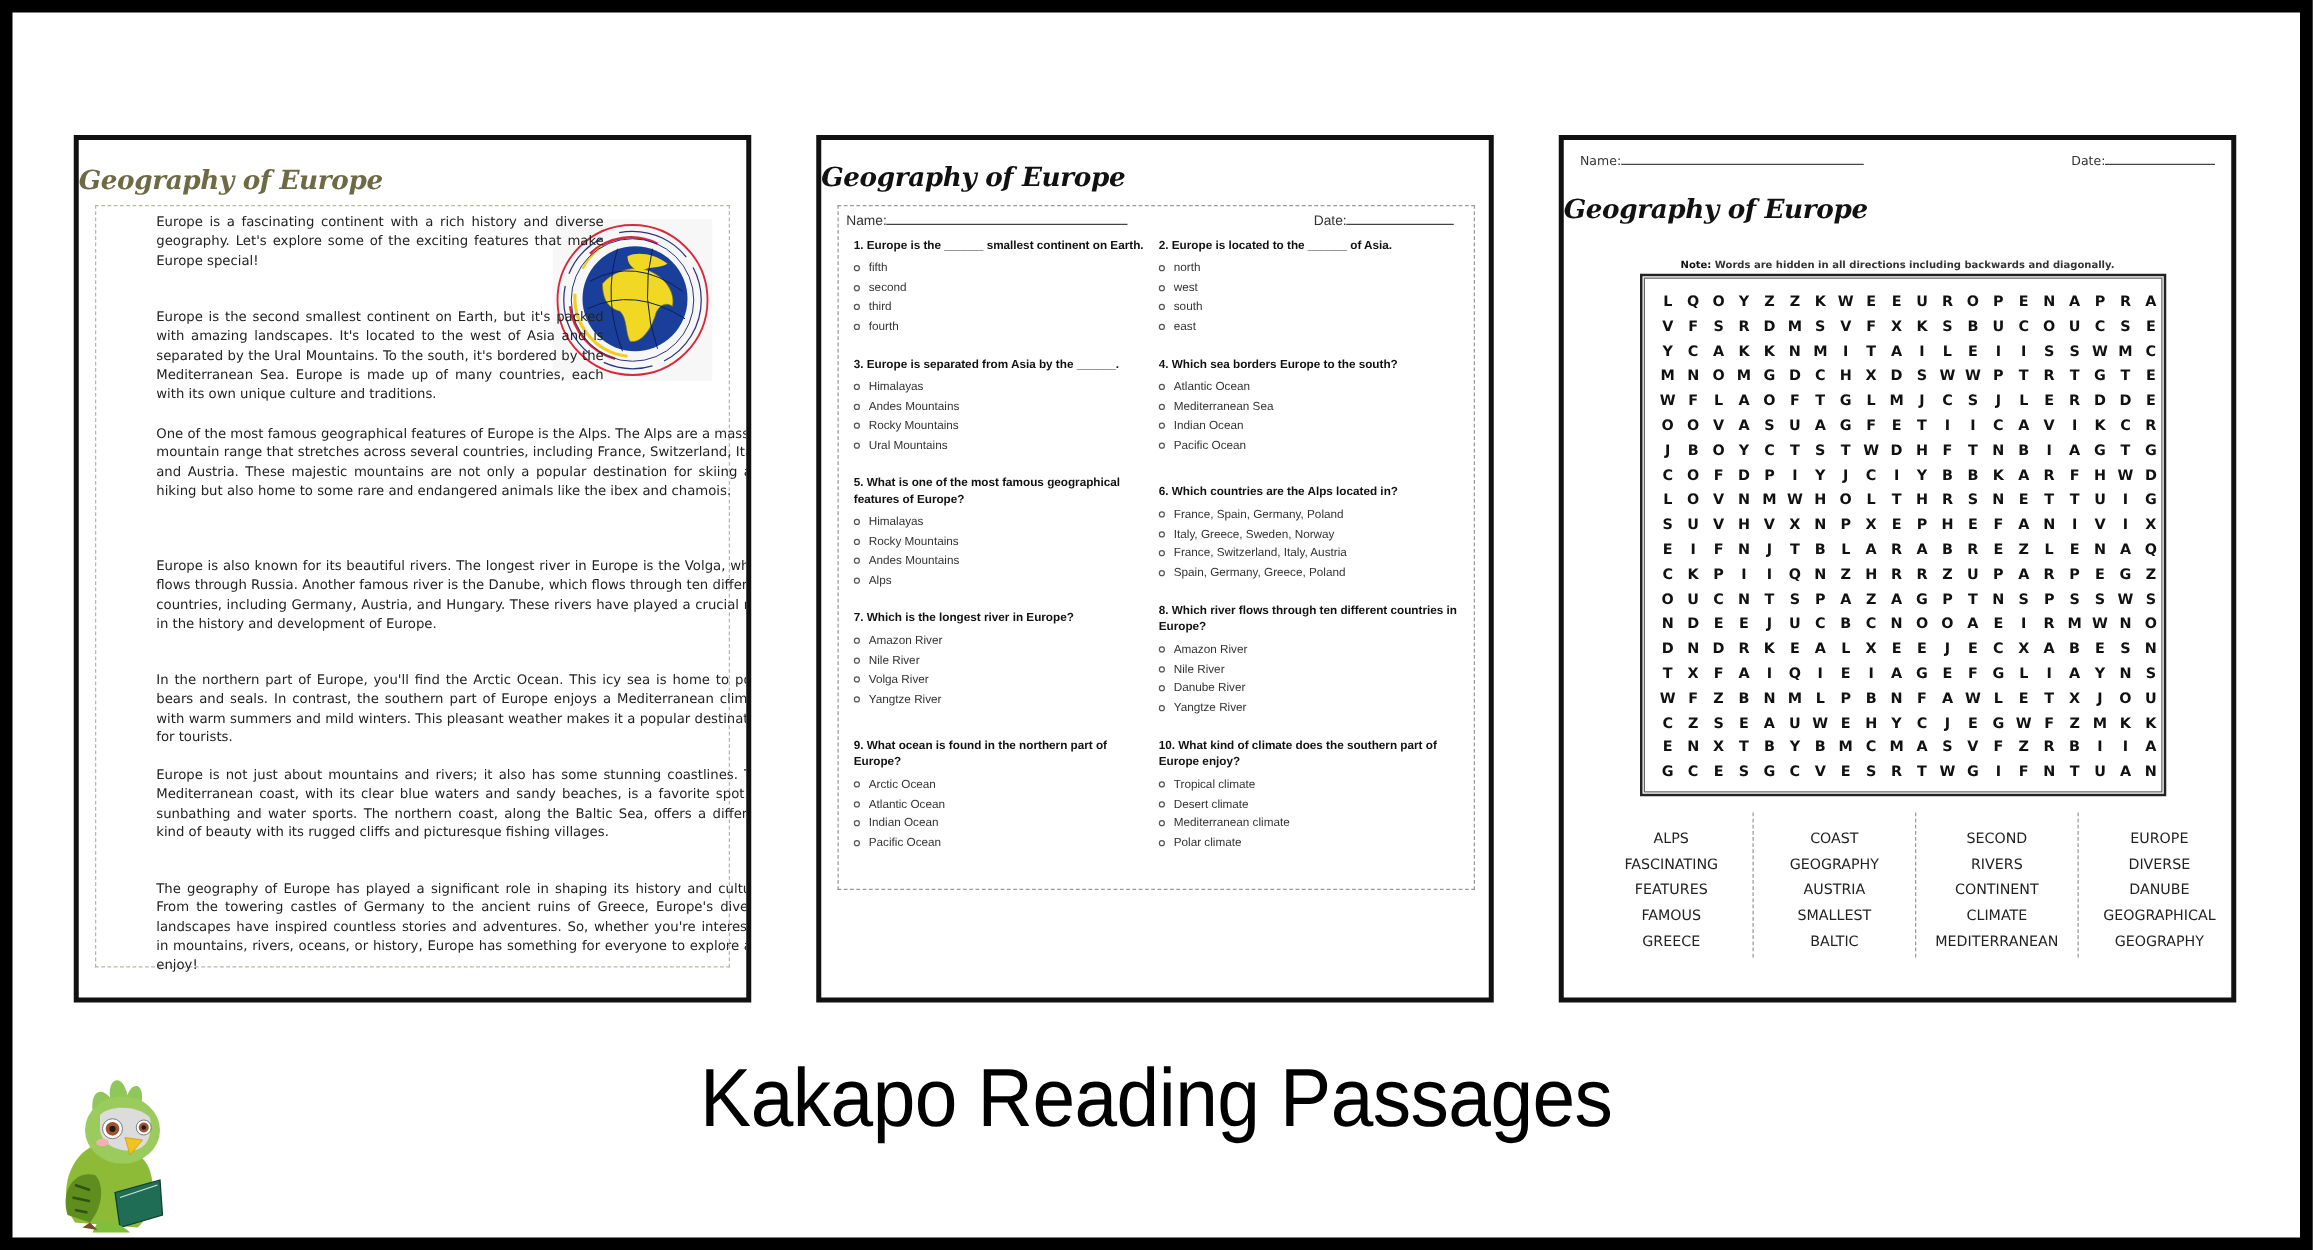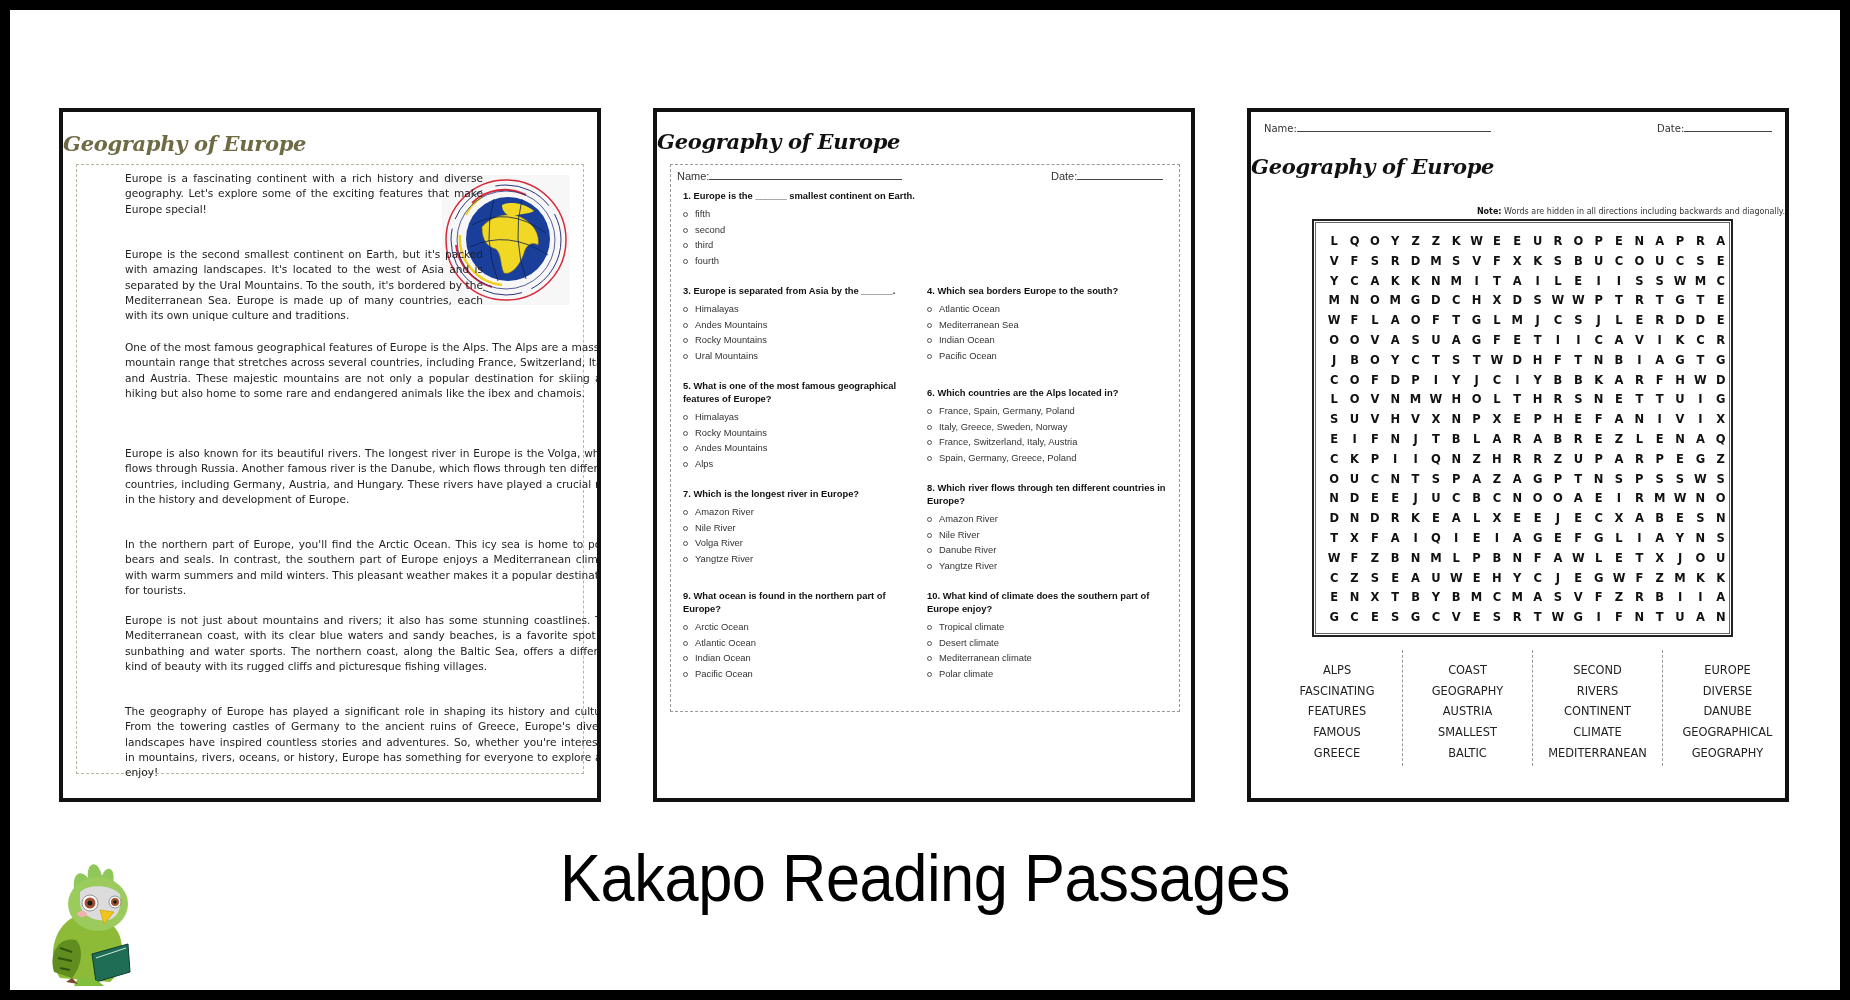--- a/index.html
+++ b/index.html
@@ -24,21 +24,21 @@
   .p2 .box { position: absolute; left: 13px; top: 52px; width: 510px; height: 548px; border: 1px dashed #999; }
   .namerow { position: absolute; font-family: "Liberation Sans", sans-serif; font-size: 11px; color: #333; }
   .namerow .line { display: inline-block; border-bottom: 1px solid #444; vertical-align: baseline; height: 10px; }
   .q { position: absolute; width: 240px; font-family: "Liberation Sans", sans-serif; font-size: 9.4px; line-height: 13px; }
   .q .qt { font-weight: bold; color: #111; }
   .q ul { list-style: none; margin-top: 4px; }
   .q li { height: 15.6px; line-height: 15.6px; color: #333; padding-left: 12px; position: relative; }
   .q li::before { content: ""; position: absolute; left: 0; top: 6px; width: 3px; height: 3px; border: 1px solid #555; border-radius: 50%; }
 
   
-  .p3 .note { position: absolute; left: 0; right: 0; top: 95px; text-align: right; font-size: 8px; color: #333; }
+  .p3 .note { position: absolute; left: 0; right: 0; top: 95px; text-align: center; font-size: 8px; color: #333; font-weight: bold; }
   .p3 .note b { color: #111; }
   .grid { position: absolute; left: 61px; top: 107px; width: 421px; height: 418px; border: 2px solid #222; outline: 1px solid #666; outline-offset: -4px; padding: 11px 0 0 10px; }
   .grid .row { display: flex; height: 19.8px; }
   .grid .cell { width: 20.5px; text-align: center; font-weight: bold; font-size: 11.5px; color: #111; line-height: 19.8px; }
   .words { position: absolute; top: 538px; left: 21px; width: 520px; height: 125px; display: flex; }
   .wcol { width: 130px; text-align: center; font-size: 11.4px; color: #222; padding-top: 10px; border-left: 1px dashed #999; }
   .wcol:first-child { border-left: none; }
   .wcol div { height: 20.7px; line-height: 20.7px; }
   .wcol { height: 116px; margin-top: 0; }
 
@@ -88,20 +88,29 @@
 
     <div class="q" style="left:12px;top:24px">
       <div class="qt">1. Europe is the ______ smallest continent on Earth.</div>
       <ul>
           <li>fifth</li>
           <li>second</li>
           <li>third</li>
           <li>fourth</li>
         </ul>
     </div>
+    <div class="q" style="left:256px;top:24px">
+      <div class="qt">2. Europe is located to the ______ of Asia.</div>
+      <ul>
+          <li>north</li>
+          <li>west</li>
+          <li>south</li>
+          <li>east</li>
+        </ul>
+    </div>
 
     <div class="q" style="left:12px;top:119px">
       <div class="qt">3. Europe is separated from Asia by the ______.</div>
       <ul>
           <li>Himalayas</li>
           <li>Andes Mountains</li>
           <li>Rocky Mountains</li>
           <li>Ural Mountains</li>
         </ul>
     </div>

